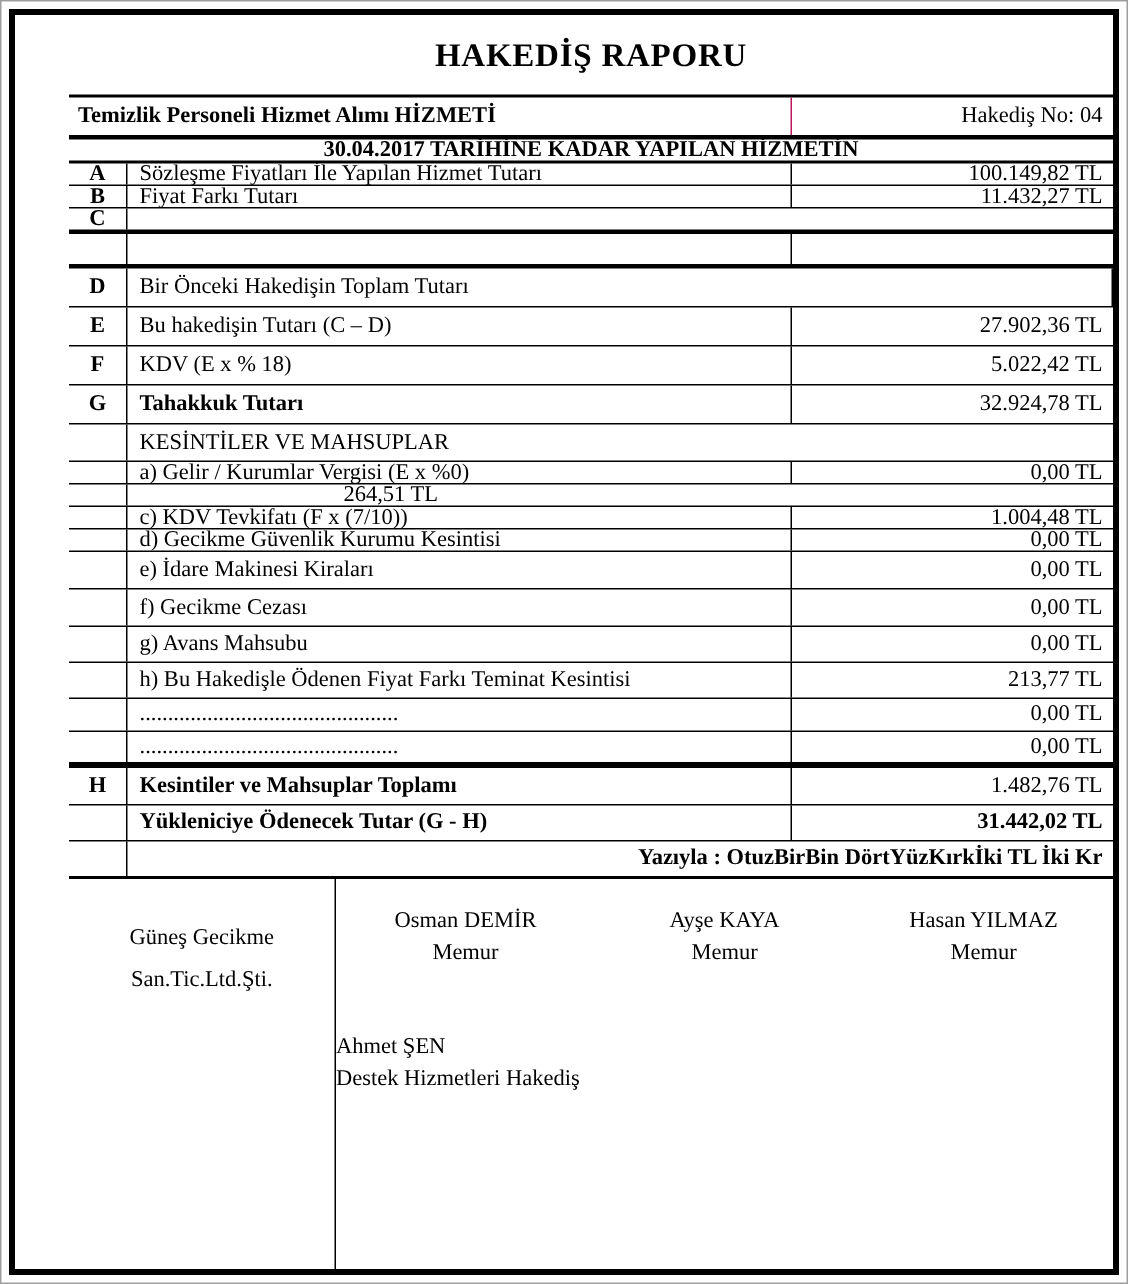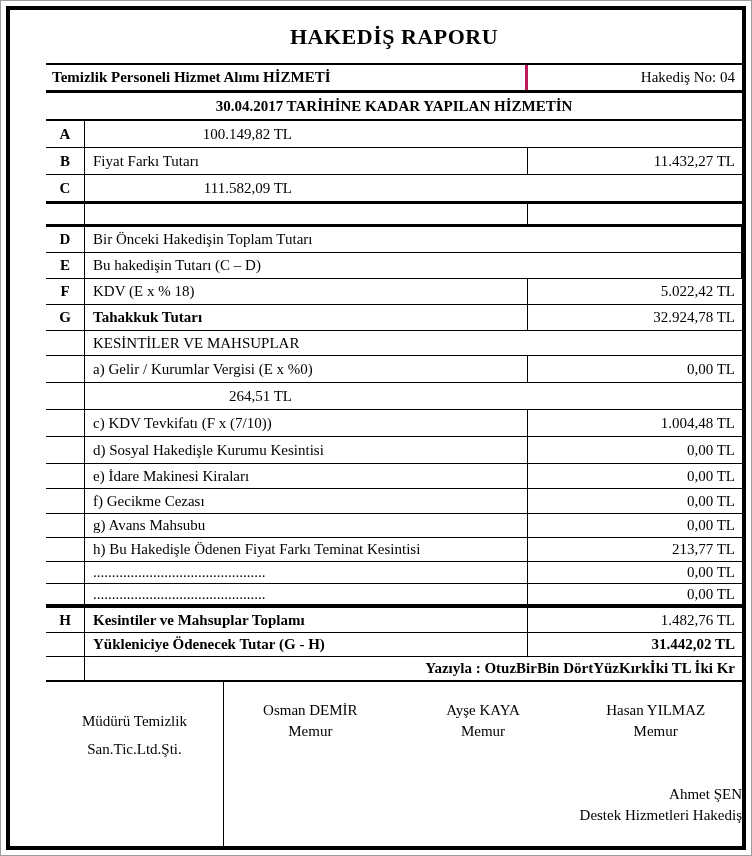--- a/index.html
+++ b/index.html
@@ -12,40 +12,40 @@
     width:100%;height:100%;box-sizing:border-box;
     border:4px solid #000;display:flex;flex-direction:column;overflow:hidden;padding-left:36px;
   }
   
   .hr1{height:1px;background:#000;flex:none;}
   .hr2{height:2px;background:#000;flex:none;}
   .hr3{height:3px;background:#000;flex:none;}
   .hr4{height:4px;background:#000;flex:none;}
   
   .row{display:flex;align-items:stretch;flex:none;font-size:15px;line-height:1.1;}
-  .r53{height:53px}.r26{height:26px}.r25{height:25px}.r24{height:24px}
+  .r53{height:53px}.r26{height:14px}.r25{height:25px}.r24{height:24px}
   .r23{height:23px}.r21{height:21px}.r20{height:20px}
   .lc{width:38px;flex:none;border-right:1px solid #000;display:flex;align-items:center;justify-content:center;font-weight:bold;}
   .lb{flex:1;display:flex;align-items:center;padding-left:8px;border-right:1px solid #000;}
   .lb.nosep{border-right:none;}
   .vc{width:214px;flex:none;display:flex;align-items:center;justify-content:flex-end;padding-right:7px;box-sizing:border-box;font-family:Liberation Serif, serif;}
   .b{font-weight:bold;}
   .title-row{display:flex;align-items:center;justify-content:center;font-size:22px;font-weight:bold;letter-spacing:.5px;flex:none;}
   .header2{display:flex;align-items:stretch;flex:none;font-size:15px;}
-  .header2 .subj{flex:1;display:flex;align-items:center;padding-left:6px;font-weight:bold;border-right:3px solid #be185d;}
+  .header2 .subj{flex:1;display:flex;align-items:center;padding-left:6px;font-weight:bold;border-right:1px solid #be185d;}
   .header2 .hno{width:214px;flex:none;display:flex;align-items:center;justify-content:flex-end;padding-right:7px;box-sizing:border-box;}
   .center-row{display:flex;align-items:center;justify-content:center;font-weight:bold;font-size:15px;flex:none;}
   .words{flex:1;display:flex;align-items:center;justify-content:flex-end;padding-right:7px;font-weight:bold;}
   
   .sig{flex:1;display:flex;align-items:stretch;font-size:15px;}
   .sig-left{width:178px;flex:none;border-right:1px solid #000;text-align:center;padding-top:26px;line-height:1.85;box-sizing:border-box;}
   .sig-right{flex:1;display:flex;flex-direction:column;padding-top:18px;box-sizing:border-box;}
   .sig-names{display:flex;}
   .sig-block{flex:1;text-align:center;line-height:1.4;}
-  .sig-approver{margin-top:42px;text-align:right;line-height:1.4;}
+  .sig-approver{margin-top:42px;text-align:left;line-height:1.4;}
 </style>
 </head>
 <body>
 
 <div class="page">
   <div class="frame">
 
     <div class="title-row r53">HAKEDİŞ RAPORU</div>
     <div class="hr2"></div>
 
@@ -53,50 +53,51 @@
       <div class="subj">Temizlik Personeli Hizmet Alımı HİZMETİ</div>
       <div class="hno">Hakediş No: 04</div>
     </div>
     <div class="hr3"></div>
 
     <div class="center-row r26">30.04.2017 TARİHİNE KADAR YAPILAN HİZMETİN</div>
     <div class="hr2"></div>
 
     <div class="row r26">
       <div class="lc">A</div>
+      <div class="lb">Sözleşme Fiyatları İle Yapılan Hizmet Tutarı</div>
       <div class="vc">100.149,82 TL</div>
     </div>
     <div class="hr1"></div>
     <div class="row r26">
       <div class="lc">B</div>
       <div class="lb">Fiyat Farkı Tutarı</div>
       <div class="vc">11.432,27 TL</div>
     </div>
     <div class="hr1"></div>
     <div class="row r26">
       <div class="lc">C</div>
-      <div class="vc">111.582,09 TL</div>
     </div>
 
     <div class="hr3"></div>
     <div class="row r20">
       <div class="lc"></div>
       <div class="lb"></div>
       <div class="vc"></div>
     </div>
     <div class="hr3"></div>
 
     <div class="row r25">
       <div class="lc">D</div>
       <div class="lb">Bir Önceki Hakedişin Toplam Tutarı</div>
     </div>
     <div class="hr1"></div>
     <div class="row r25">
       <div class="lc">E</div>
       <div class="lb">Bu hakedişin Tutarı (C – D)</div>
+      <div class="vc">27.902,36 TL</div>
     </div>
     <div class="hr1"></div>
     <div class="row r25">
       <div class="lc">F</div>
       <div class="lb">KDV  (E x % 18)</div>
       <div class="vc">5.022,42 TL</div>
     </div>
     <div class="hr1"></div>
     <div class="row r25">
       <div class="lc">G</div>
@@ -123,21 +124,21 @@
     </div>
     <div class="hr1"></div>
     <div class="row r26">
       <div class="lc"></div>
       <div class="lb">c) KDV Tevkifatı (F x (7/10))</div>
       <div class="vc">1.004,48 TL</div>
     </div>
     <div class="hr1"></div>
     <div class="row r26">
       <div class="lc"></div>
-      <div class="lb">d) Sosyal Hakedişle Kurumu Kesintisi</div>
+      <div class="lb">d) Gecikme Güvenlik Kurumu Kesintisi</div>
       <div class="vc">0,00 TL</div>
     </div>
     <div class="hr1"></div>
     <div class="row r24">
       <div class="lc"></div>
       <div class="lb">e) İdare Makinesi Kiraları</div>
       <div class="vc">0,00 TL</div>
     </div>
     <div class="hr1"></div>
     <div class="row r24">
@@ -186,21 +187,21 @@
     <div class="hr1"></div>
     <div class="row r23">
       <div class="lc"></div>
       <div class="words">Yazıyla : OtuzBirBin DörtYüzKırkİki TL İki Kr</div>
     </div>
 
     <div class="hr2"></div>
 
     <div class="sig">
       <div class="sig-left">
-        <div>Müdürü Temizlik</div>
+        <div>Güneş Gecikme</div>
         <div>San.Tic.Ltd.Şti.</div>
       </div>
       <div class="sig-right">
         <div class="sig-names">
           <div class="sig-block">
             <div>Osman DEMİR</div>
             <div>Memur</div>
           </div>
           <div class="sig-block">
             <div>Ayşe KAYA</div>

